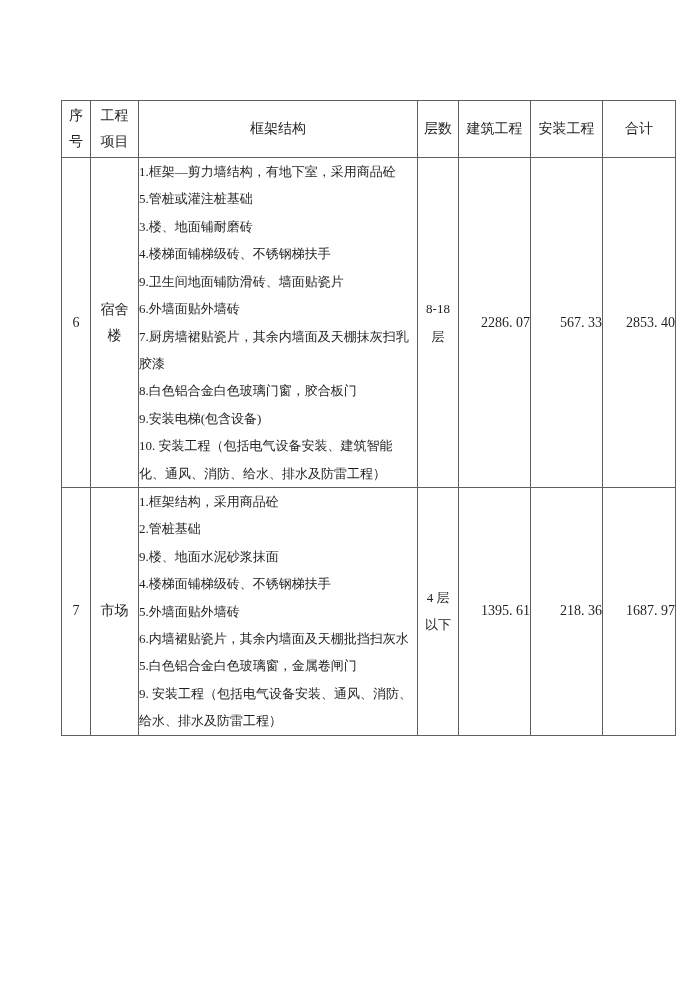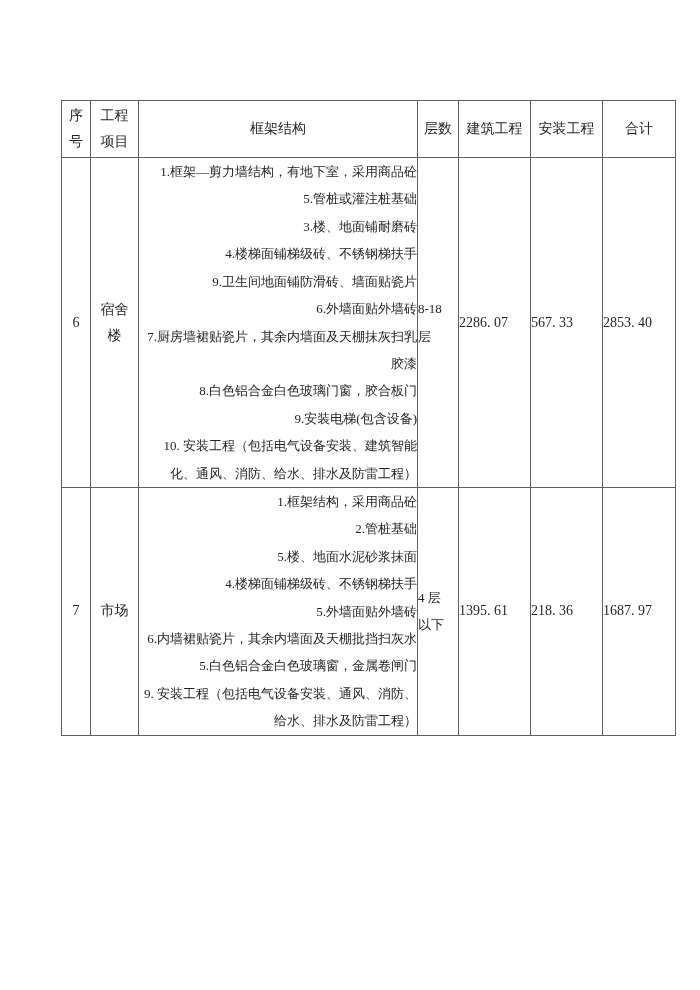--- a/index.html
+++ b/index.html
@@ -37,32 +37,33 @@
   tr.row-7 { height: 246px; }
 
   .center {
     text-align: center;
     font-size: 14px;
     line-height: 26px;
   }
   .pre { white-space: pre-line; }
 
   td.overview-cell {
-    text-align: right;
+    text-align: left;
     font-size: 13px;
     line-height: 27.4px;
     padding: 0 6px;
   }
   .overview-line { margin: 0; }
 
   .num {
-    text-align: left;
+    text-align: right;
     font-size: 14px;
   }
   .floors {
+    text-align: center;
     font-size: 13px;
     line-height: 27.4px;
   }
 </style>
 </head>
 <body>
 
 <div class="page">
   <table class="summary">
     <colgroup>
@@ -109,21 +110,21 @@
         <td class="num">2286. 07</td>
         <td class="num">567. 33</td>
         <td class="num">2853. 40</td>
       </tr>
       <tr class="row-7">
         <td class="center">7</td>
         <td class="center pre">市场</td>
         <td class="overview-cell">
           <div class="overview-line">1.框架结构，采用商品砼</div>
           <div class="overview-line">2.管桩基础</div>
-          <div class="overview-line">5.楼、地面水泥砂浆抹面</div>
+          <div class="overview-line">9.楼、地面水泥砂浆抹面</div>
           <div class="overview-line">4.楼梯面铺梯级砖、不锈钢梯扶手</div>
           <div class="overview-line">5.外墙面贴外墙砖</div>
           <div class="overview-line">6.内墙裙贴瓷片，其余内墙面及天棚批挡扫灰水</div>
           <div class="overview-line">5.白色铝合金白色玻璃窗，金属卷闸门</div>
           <div class="overview-line">9. 安装工程（包括电气设备安装、通风、消防、给水、排水及防雷工程）</div>
         </td>
         <td class="floors pre">4 层
 以下</td>
         <td class="num">1395. 61</td>
         <td class="num">218. 36</td>

